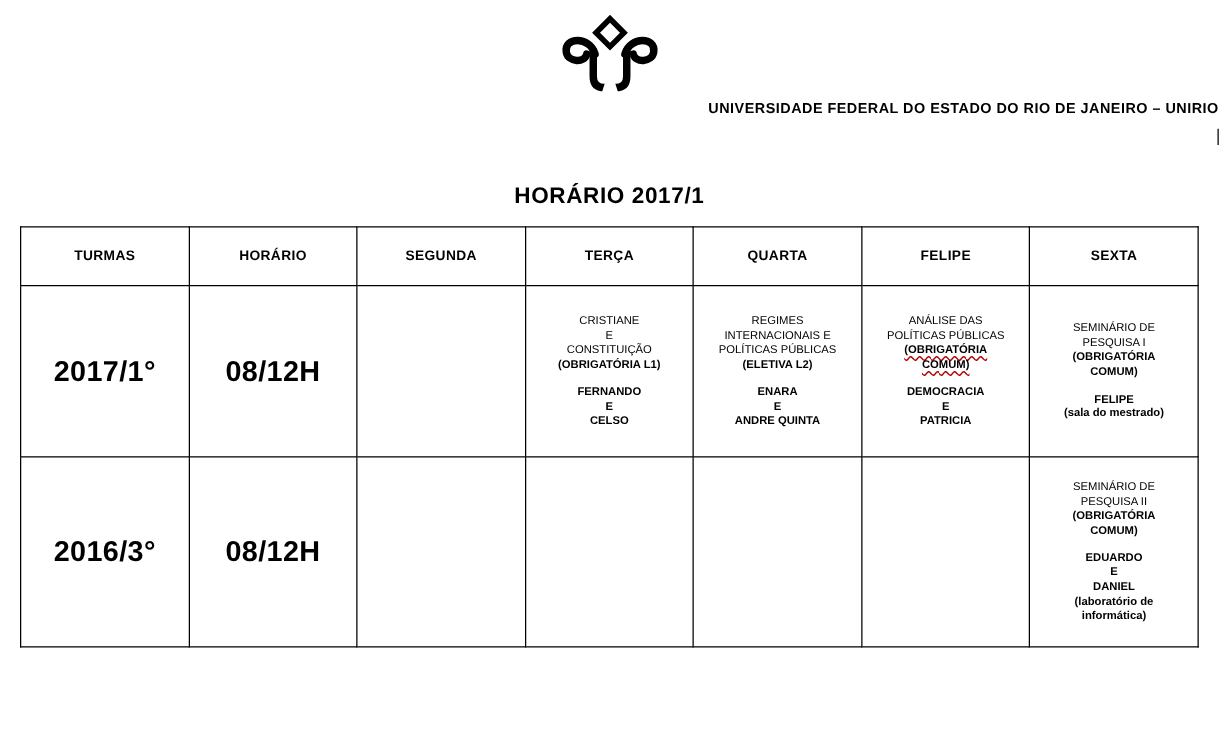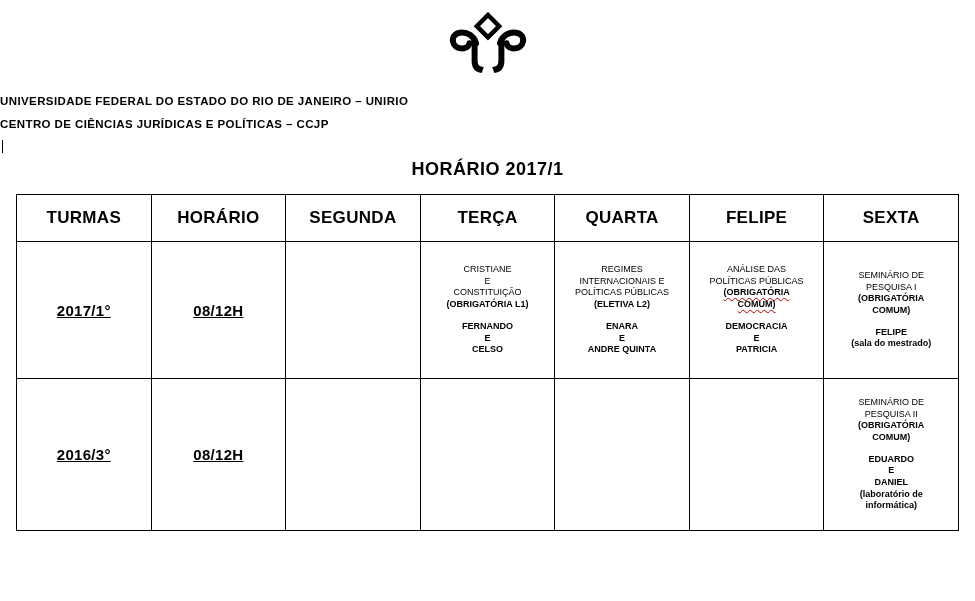--- a/index.html
+++ b/index.html
@@ -6,47 +6,47 @@
   html, body { background: #ffffff; }
   body {
     width: 975px; height: 601px;
     font-family: "Liberation Sans", sans-serif;
     color: #000; overflow: hidden;
   }
   .page { position: relative; width: 975px; height: 601px; background: #fff; }
 
   .logo-wrap { text-align: center; padding-top: 12px; height: 76px; }
 
-  .header-lines { text-align: left; margin-top: 14px; }
+  .header-lines { text-align: right; }
   .header-line {
     font-weight: bold; font-size: 11.5px; letter-spacing: 0.4px;
     line-height: 23px; white-space: nowrap;
   }
   .caret {
     display: inline-block; width: 1px; height: 13px; background: #000;
     margin-left: 2px; vertical-align: text-bottom;
   }
 
   .doc-title {
     text-align: center; font-weight: bold; font-size: 18px;
-    letter-spacing: 0.5px; 
+    letter-spacing: 0.5px; margin-top: 24px;
   }
 
   table.schedule {
     border-collapse: collapse; table-layout: fixed;
     width: 943px; margin: 14px auto 0;
   }
   .schedule th, .schedule td {
     border: 1px solid #000; text-align: center; vertical-align: middle;
     padding: 3px 4px; overflow: hidden;
   }
-  .schedule th { height: 47px; font-size: 17px; font-weight: bold; letter-spacing: 0.3px; }
+  .schedule th { height: 47px; font-size: 11px; font-weight: bold; letter-spacing: 0.3px; }
   tr.row1 td { height: 137px; }
   tr.row2 td { height: 152px; }
-  td.big { font-size: 15px; font-weight: bold; letter-spacing: 0.3px; text-decoration: underline; }
+  td.big { font-size: 23px; font-weight: bold; letter-spacing: 0.3px; }
   .cell-title, .cell-tag, .cell-people {
     font-size: 9px; line-height: 1.3; white-space: pre-line;
   }
   .cell-tag, .cell-people { font-weight: bold; }
   .cell-people { margin-top: 10px; }
   .spell-wavy {
     text-decoration-line: underline;
     text-decoration-style: wavy;
     text-decoration-color: #b30000;
     text-decoration-thickness: 1px;
@@ -63,21 +63,20 @@
       <path d="M60 4 L75 19 L60 34 L45 19 Z" stroke="#000" stroke-width="6" fill="none"></path>
       <path d="M44 42 C38 22 10 24 13 40 C15 51 33 52 35 42" stroke="#000" stroke-width="8" fill="none" stroke-linecap="round"></path>
       <path d="M76 42 C82 22 110 24 107 40 C105 51 87 52 85 42" stroke="#000" stroke-width="8" fill="none" stroke-linecap="round"></path>
       <path d="M42 36 L42 66 Q42 78 54 78 L66 78 Q78 78 78 66 L78 36" stroke="#000" stroke-width="8" fill="none"></path>
       <path d="M51 84 L60 56 L69 84 Z" fill="#ffffff"></path>
     </svg>
   </div>
 
   <div class="header-lines">
     <div class="header-line">UNIVERSIDADE FEDERAL DO ESTADO DO RIO DE JANEIRO – UNIRIO</div>
-    <div class="header-line">CENTRO DE CIÊNCIAS JURÍDICAS E POLÍTICAS – CCJP</div>
     <div class="header-line"><span class="caret"></span></div>
   </div>
 
   <div class="doc-title">HORÁRIO 2017/1</div>
 
   <table class="schedule">
     <thead>
       <tr>
         <th>TURMAS</th>
         <th>HORÁRIO</th>

